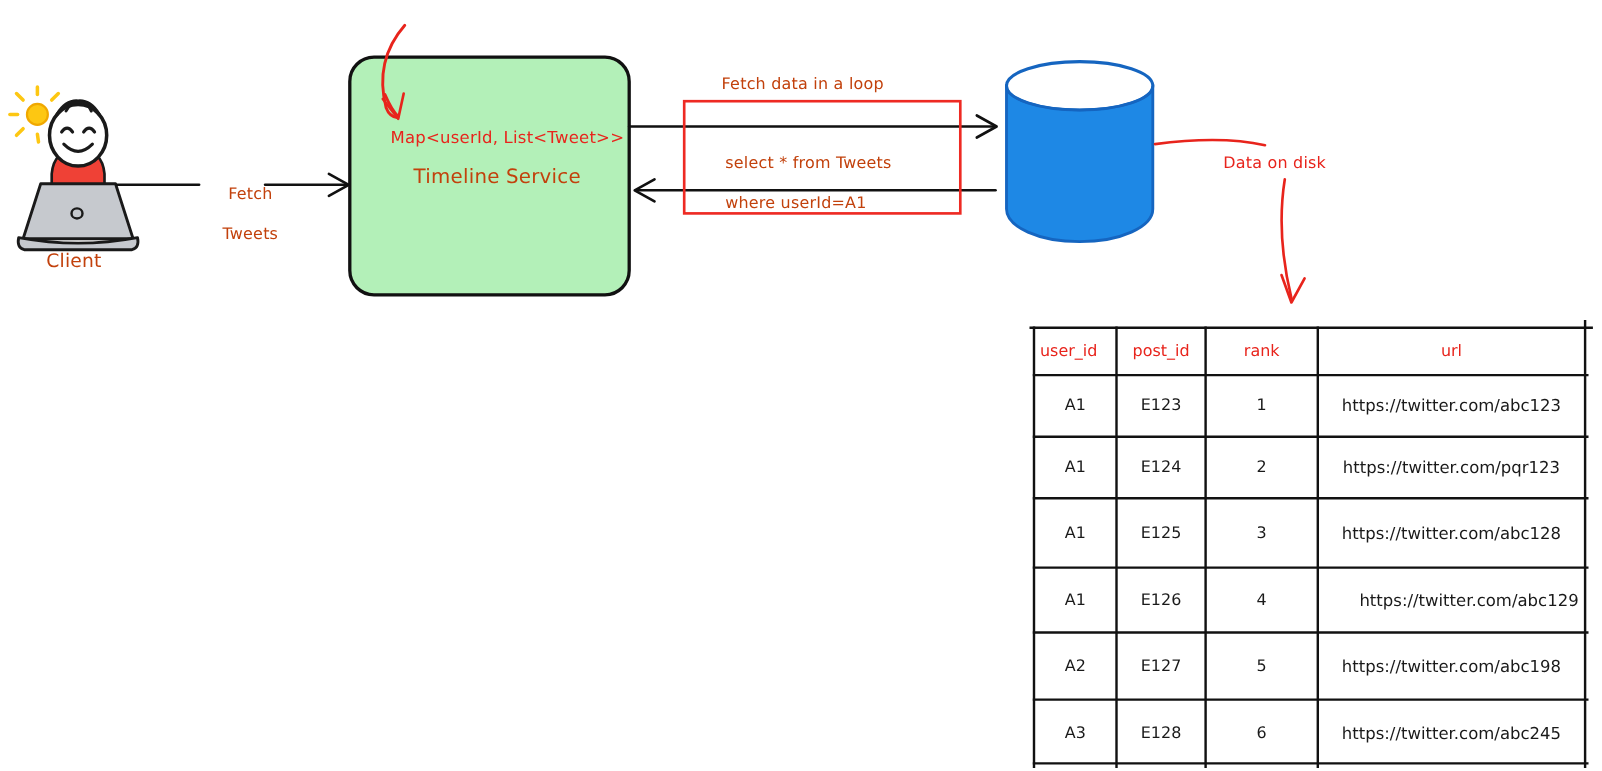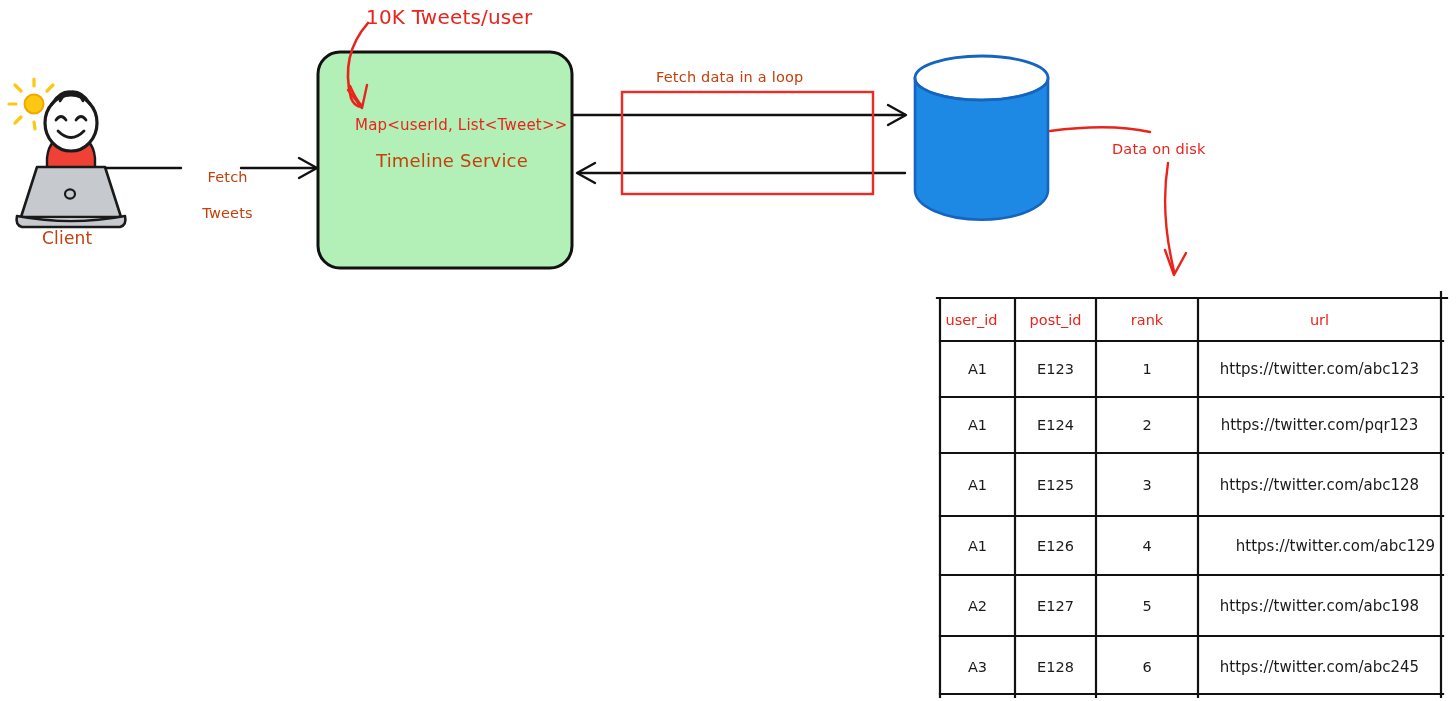--- a/index.html
+++ b/index.html
@@ -160,26 +160,29 @@
     </g>
   </svg>
 
   <div class="lbl t-client">Client</div>
 
   <div class="lbl t-fetch">
     <span>Fetch</span><br>
     <span>Tweets</span>
   </div>
 
-  <div class="lbl red t-10k">10K Tweets/user</div>
   <div class="lbl red t-maptype">Map&lt;userId, List&lt;Tweet&gt;&gt;</div>
   <div class="lbl t-service">Timeline Service</div>
 
   <div class="lbl t-loop">Fetch data in a loop</div>
 
+  <div class="lbl t-sql">
+    <span>select * from Tweets</span><br>
+    <span>where userId=A1</span>
+  </div>
 
   <div class="lbl red t-disk">Data on disk</div>
 
   <div id="table-text">
       <div class="cell hdr" style="left: 940px; top: 298px; width: 63px; height: 43px;">user_id</div>
       <div class="cell hdr" style="left: 1015px; top: 298px; width: 81px; height: 43px;">post_id</div>
       <div class="cell hdr" style="left: 1096px; top: 298px; width: 102px; height: 43px;">rank</div>
       <div class="cell hdr" style="left: 1198px; top: 298px; width: 243px; height: 43px;">url</div>
       <div class="cell" style="left: 940px; top: 341px; width: 75px; height: 56px;">A1</div>
       <div class="cell" style="left: 1015px; top: 341px; width: 81px; height: 56px;">E123</div>

